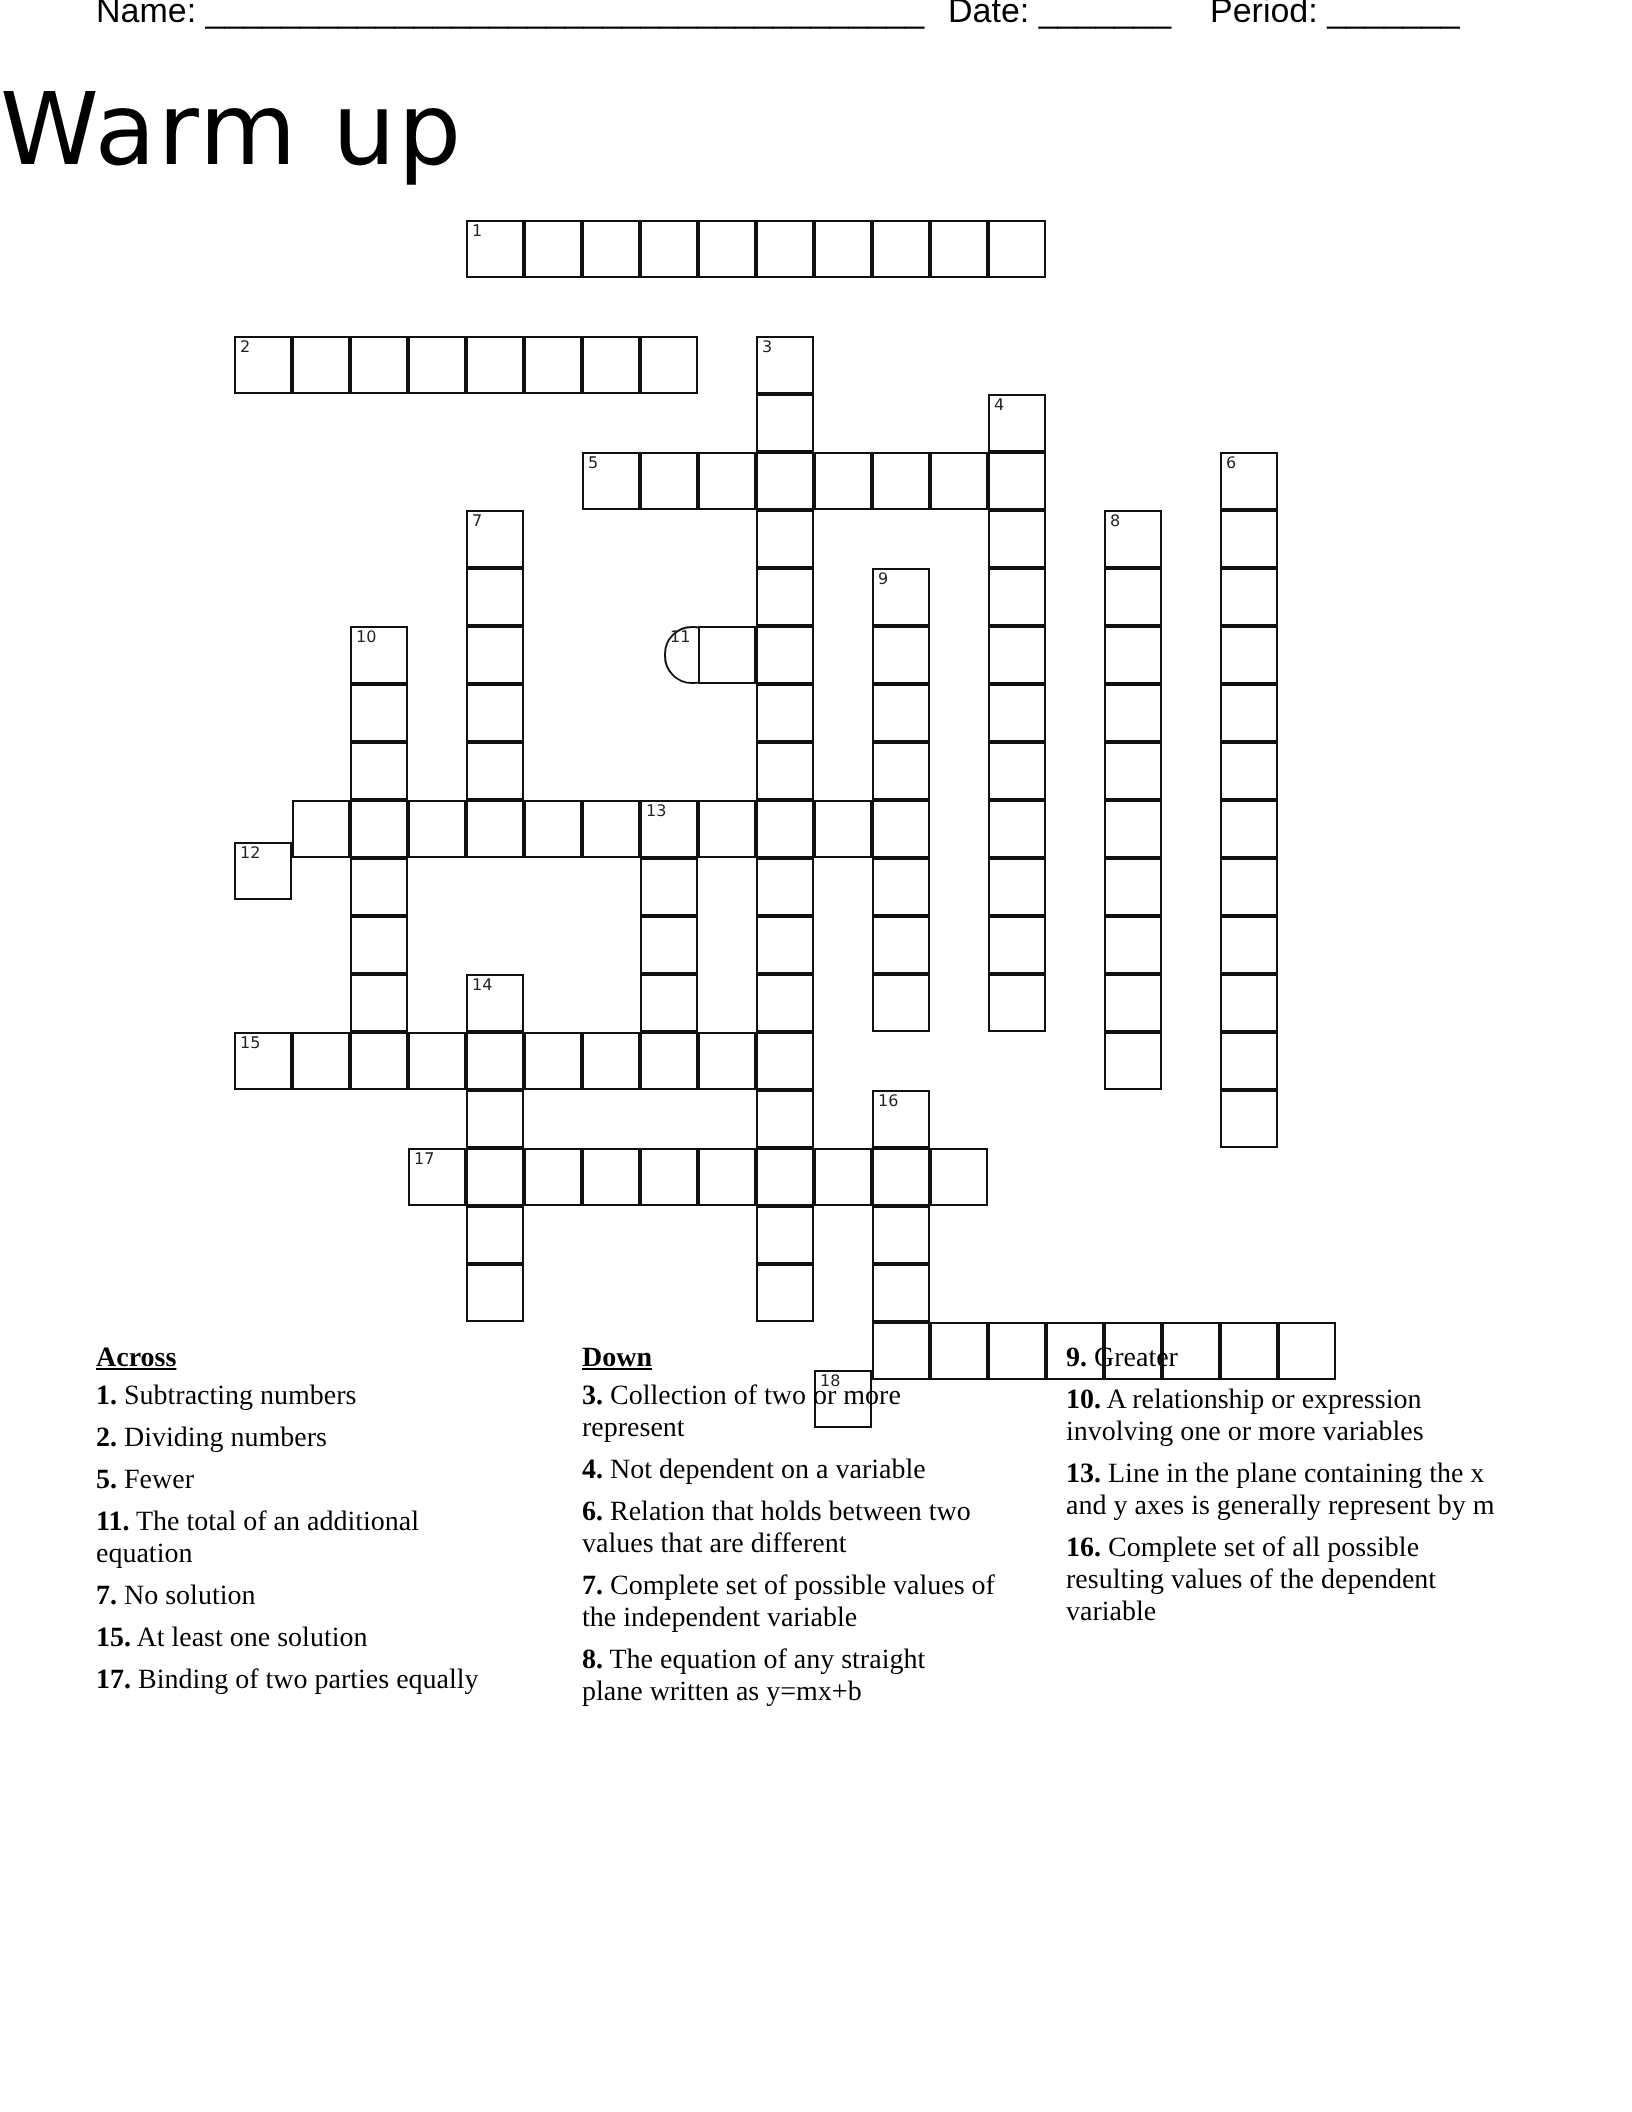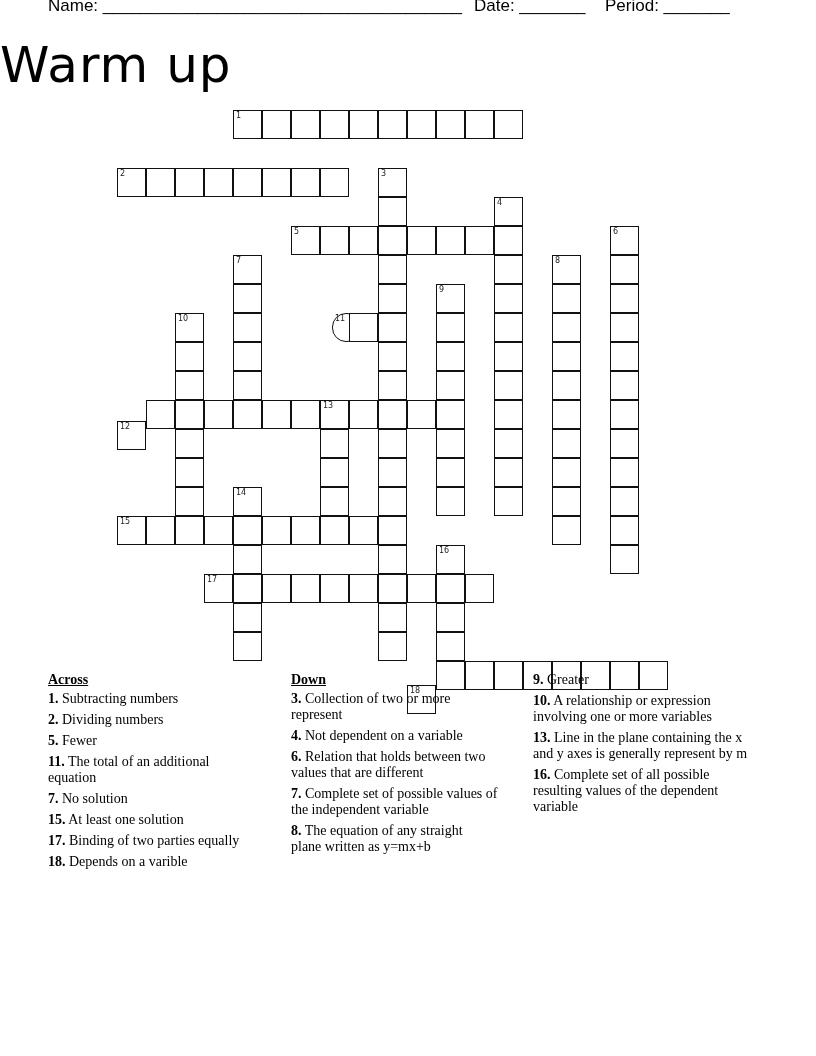--- a/index.html
+++ b/index.html
@@ -206,21 +206,20 @@
 
 <div class="clues-col" style="left:48px; width:220px;">
   <div class="clue-head">Across</div>
   <div class="clue"><b>1.</b> <span>Subtracting numbers</span></div>
   <div class="clue"><b>2.</b> <span>Dividing numbers</span></div>
   <div class="clue"><b>5.</b> <span>Fewer</span></div>
   <div class="clue" style="width:170px;"><b>11.</b> <span>The total of an additional equation</span></div>
   <div class="clue"><b>7.</b> <span>No solution</span></div>
   <div class="clue"><b>15.</b> <span>At least one solution</span></div>
   <div class="clue" style="width:215px;"><b>17.</b> <span>Binding of two parties equally</span></div>
-  <div class="clue"><b>18.</b> <span>Depends on a varible</span></div>
 </div>
 
 <div class="clues-col" style="left:291px; width:225px;">
   <div class="clue-head">Down</div>
   <div class="clue" style="width:180px;"><b>3.</b> <span>Collection of two or more represent</span></div>
   <div class="clue" style="width:180px;"><b>4.</b> <span>Not dependent on a variable</span></div>
   <div class="clue"><b>6.</b> <span>Relation that holds between two values that are different</span></div>
   <div class="clue"><b>7.</b> <span>Complete set of possible values of the independent variable</span></div>
   <div class="clue" style="width:185px;"><b>8.</b> <span>The equation of any straight plane written as y=mx+b</span></div>
 </div>

